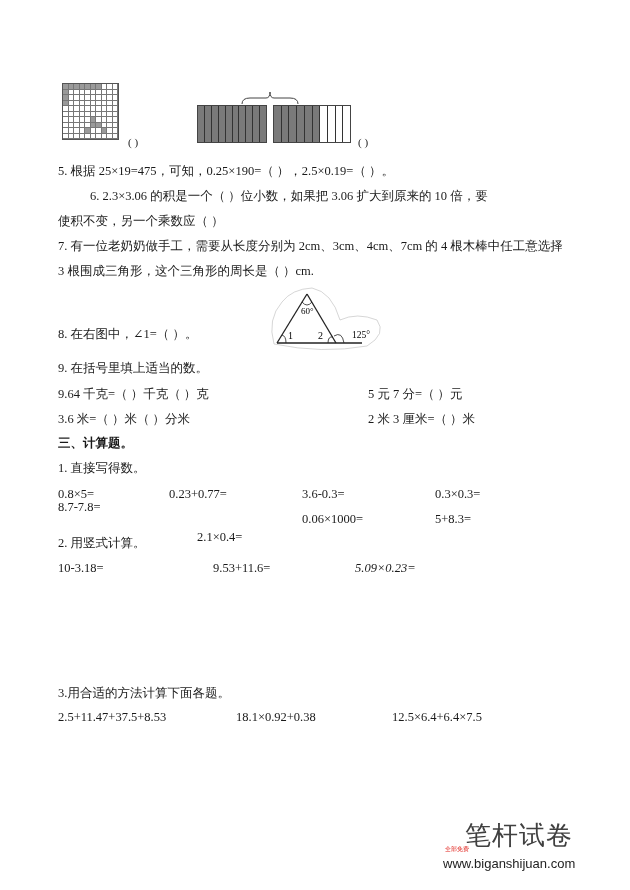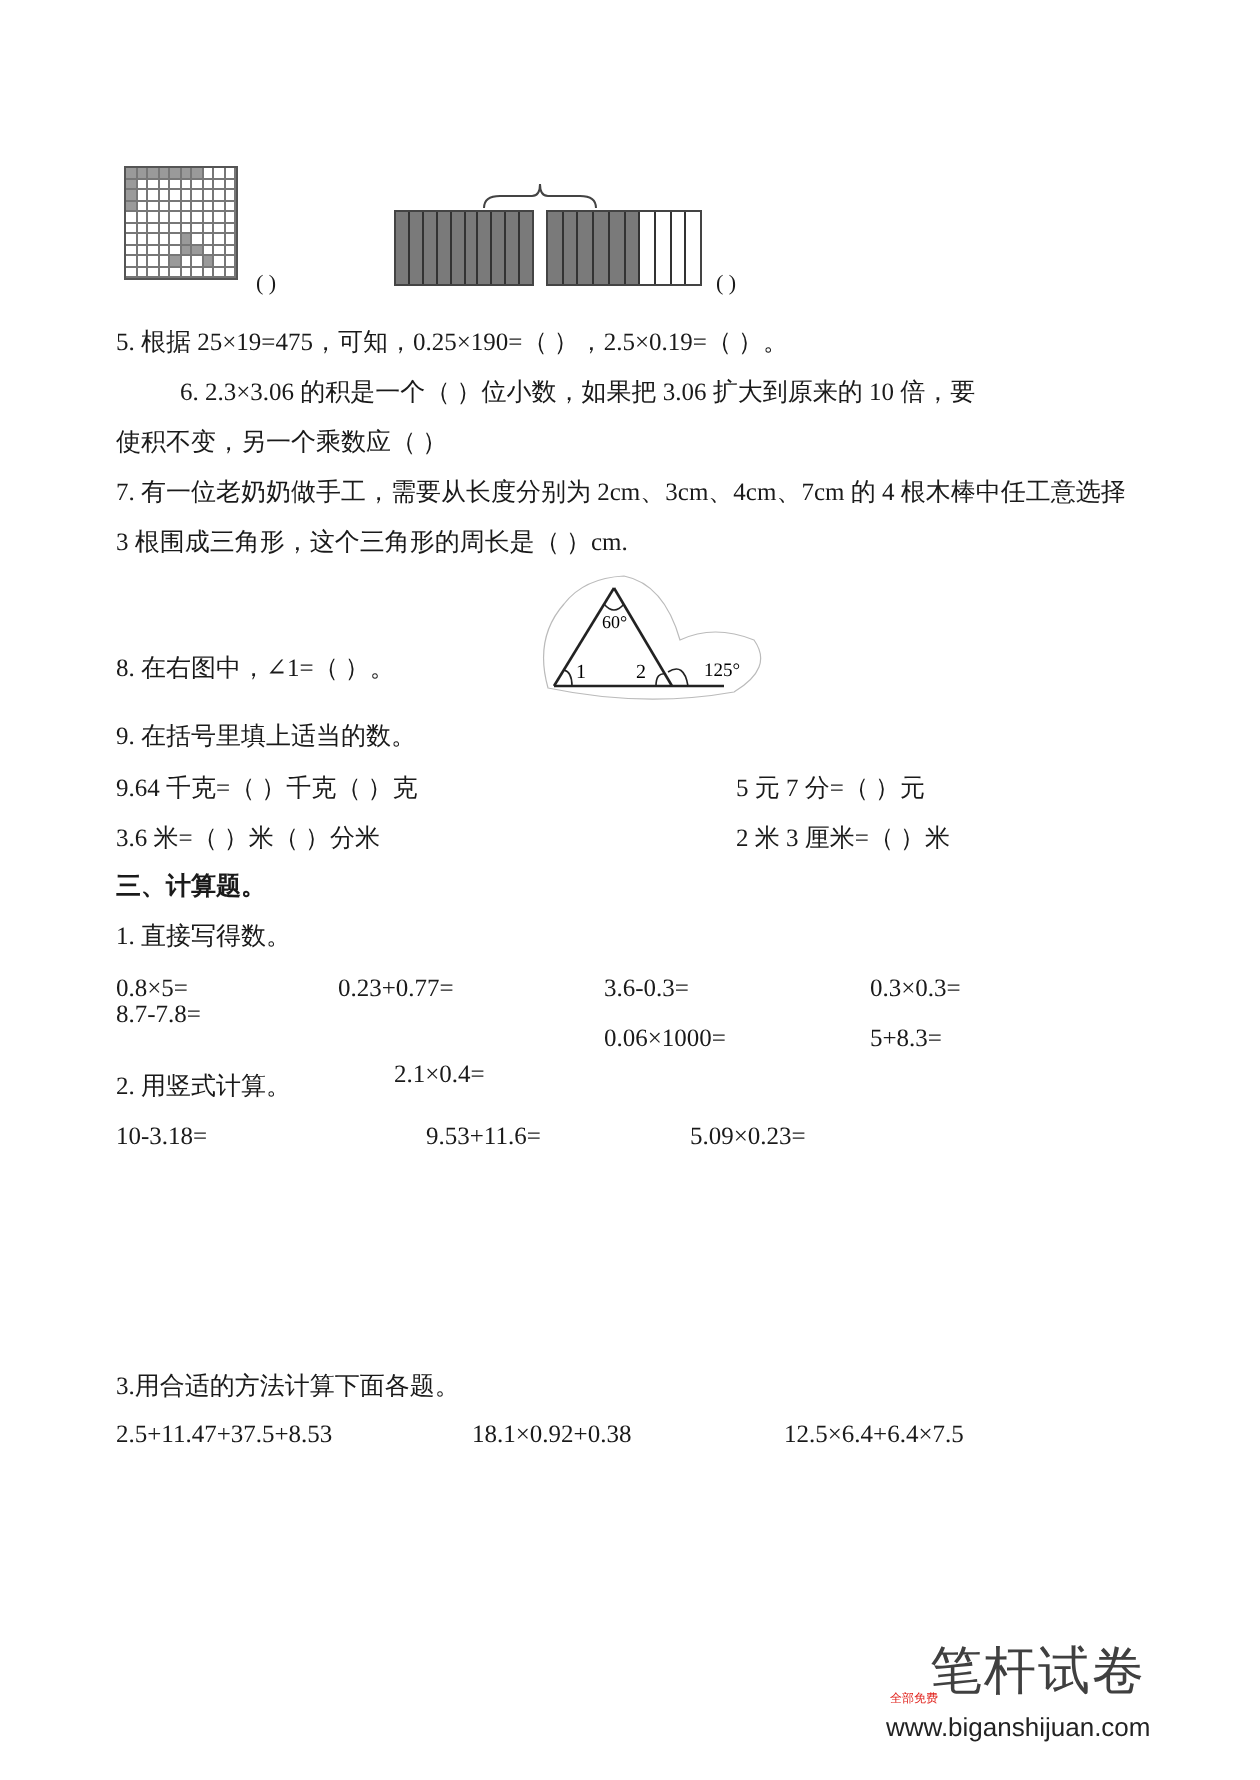--- a/index.html
+++ b/index.html
@@ -191,21 +191,21 @@
 <div class="abs" style="left:302px;top:487px;">3.6-0.3=</div>
 <div class="abs" style="left:435px;top:487px;">0.3×0.3=</div>
 <div class="abs" style="left:58px;top:500px;">8.7-7.8=</div>
 <div class="abs" style="left:169px;top:530px;margin-left:28px;">2.1×0.4=</div>
 <div class="abs" style="left:302px;top:512px;">0.06×1000=</div>
 <div class="abs" style="left:435px;top:512px;">5+8.3=</div>
 
 <div class="abs" style="left:58px;top:535px;">2. 用竖式计算。</div>
 <div class="abs" style="left:58px;top:561px;">10-3.18=</div>
 <div class="abs" style="left:213px;top:561px;">9.53+11.6=</div>
-<div class="abs" style="left:345px;top:561px;">5.09×0.23=</div>
+<div class="abs" style="left:355px;top:561px;font-style:italic;">5.09×0.23=</div>
 
 <div class="abs" style="left:58px;top:685px;">3.用合适的方法计算下面各题。</div>
 <div class="abs" style="left:58px;top:710px;">2.5+11.47+37.5+8.53</div>
 <div class="abs" style="left:236px;top:710px;">18.1×0.92+0.38</div>
 <div class="abs" style="left:392px;top:710px;">12.5×6.4+6.4×7.5</div>
 
 <div class="abs wm-title" style="left:465px;top:818px;">笔杆试卷</div>
 <div class="abs wm-free" style="left:445px;top:845px;">全部免费</div>
 <div class="abs wm-url" style="left:443px;top:856px;">www.biganshijuan.com</div>
 

